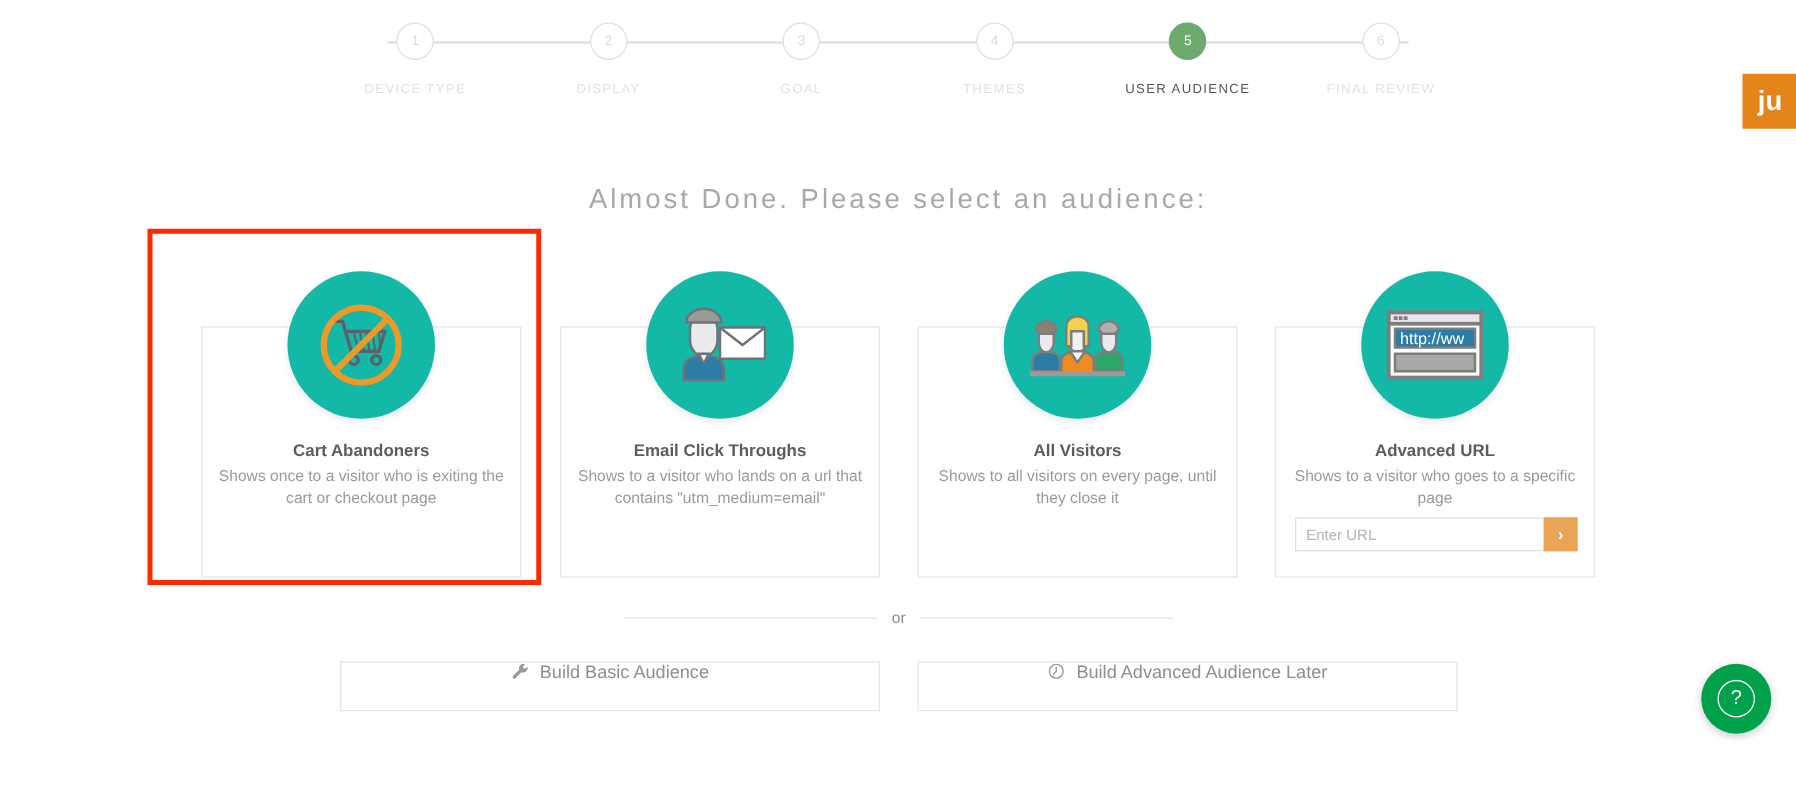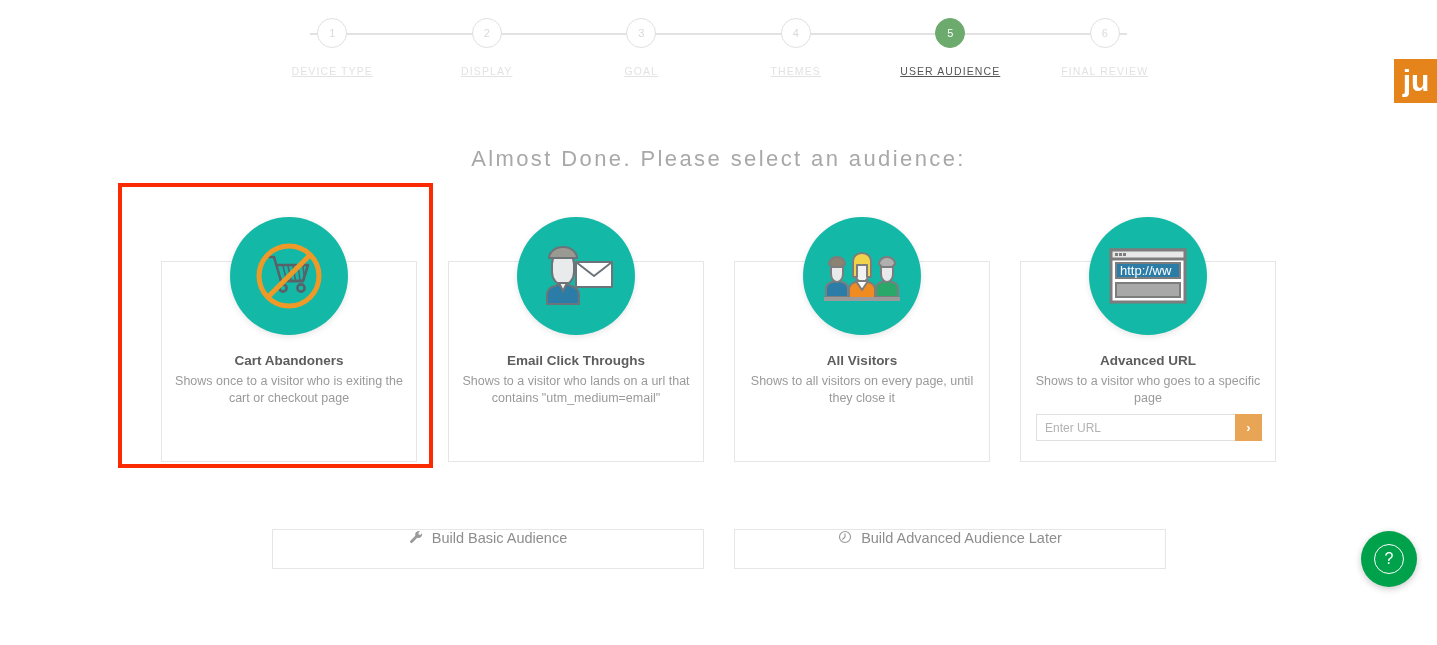--- a/index.html
+++ b/index.html
@@ -10,21 +10,21 @@
     overflow: hidden;
   }
   .page { position: relative; width: 1437px; height: 645px; }
 
   
   .brand-logo {
     position: absolute; left: 1394px; top: 59px;
     width: 44px; height: 44px;
     background: #e5841b;
     color: #ffffff;
-    font-size: 30px; font-weight: bold;
+    font-size: 22px; font-weight: bold;
     display: flex; align-items: center; justify-content: center;
     letter-spacing: 0px;
   }
 
   
   .stepper {
     position: absolute; left: 255px; top: 18px;
     width: 927px; height: 60px;
   }
   .stepper-track {
@@ -42,21 +42,21 @@
     background: #ffffff; border: 1px solid #e0e0e0;
     color: #dadada; font-size: 11px;
     display: flex; align-items: center; justify-content: center;
   }
   .step.active .step-circle {
     background: #6daa6e; border-color: #6daa6e; color: #ffffff;
   }
   .step-label {
     margin-top: 17px;
     font-size: 10.5px; letter-spacing: 1.1px;
-    color: #e2e2e2; white-space: nowrap; text-decoration: underline;
+    color: #e2e2e2; white-space: nowrap;
   }
   .step.active .step-label { color: #555555; }
 
   
   .headline {
     position: absolute; left: 0; top: 146px; width: 1437px;
     text-align: center;
     font-size: 22px; font-weight: 400;
     letter-spacing: 2.4px;
     color: #a8a8a8;
@@ -310,20 +310,25 @@
       <div class="url-row">
         <input class="url-input" type="text" placeholder="Enter URL" style="">
         <div class="url-go">
           <span>›</span>
         </div>
       </div>
     </div>
 
   </div>
 
+  <div class="or-divider">
+    <div class="or-line"></div>
+    <div class="or-text">or</div>
+    <div class="or-line"></div>
+  </div>
 
   <div class="btn b1">
     <span class="btn-ico">
       <svg width="14" height="14" viewBox="0 0 16 16" fill="#9a9a9a">
         <path d="M11.2 1.2a4.2 4.2 0 0 0-4 5.5L1.6 12.3a1.3 1.3 0 0 0 0 1.9l.3.3a1.3 1.3 0 0 0 1.9 0L9.4 8.9a4.2 4.2 0 0 0 5.4-5.3l-2 2-1.7-.4-.4-1.7 2-2a4.2 4.2 0 0 0-1.5-.3z"></path>
       </svg>
     </span>
     <span>Build Basic Audience</span>
   </div>
 

